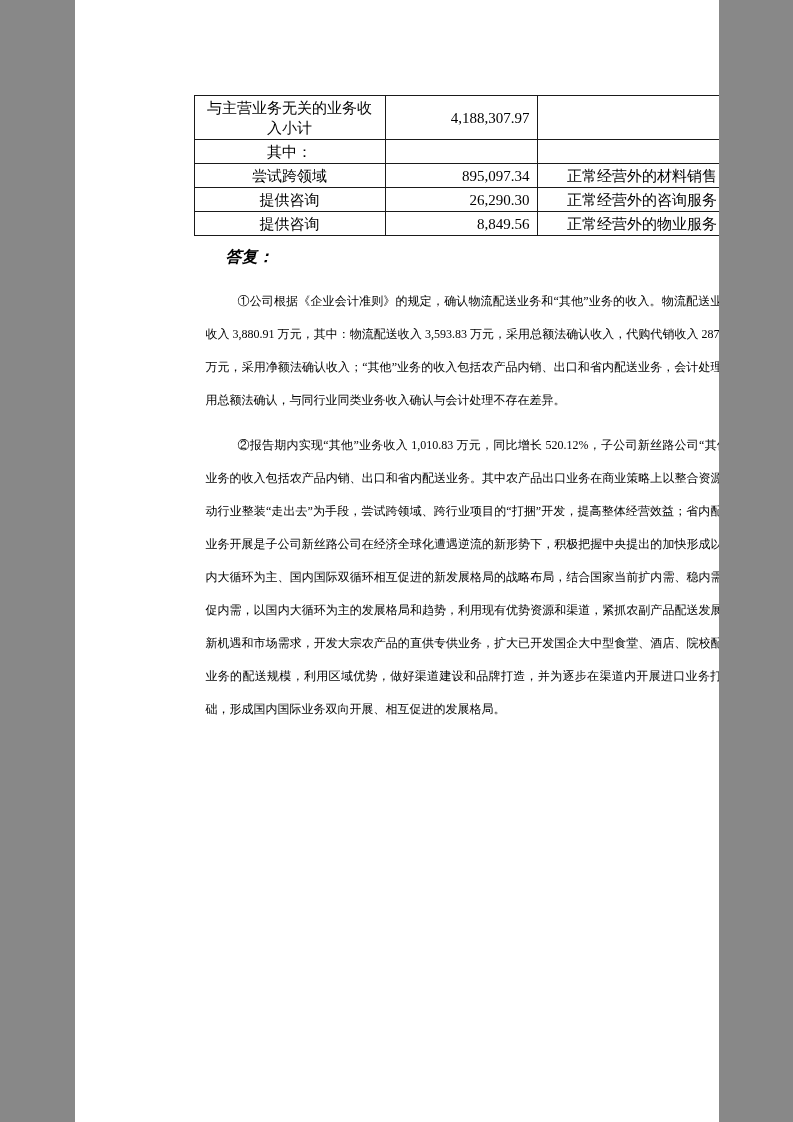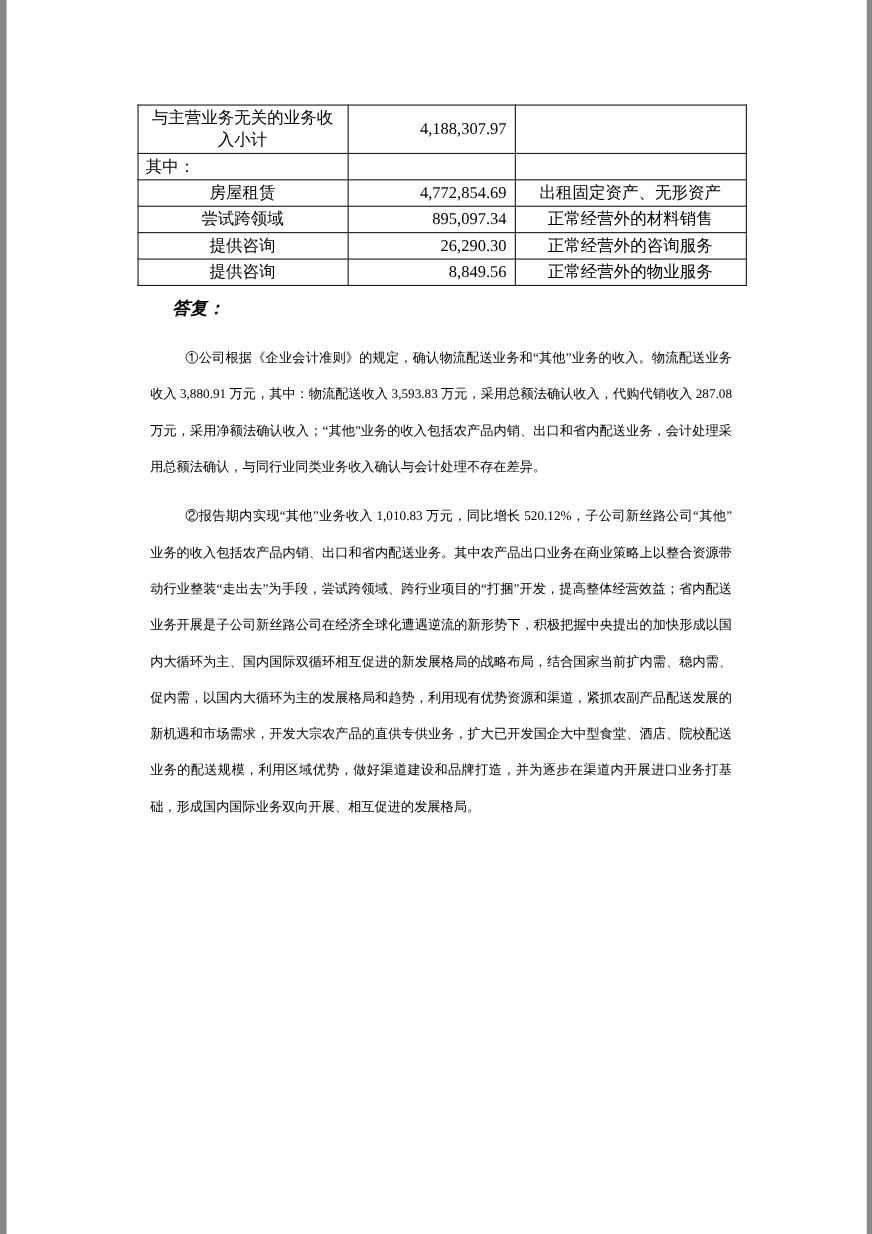--- a/index.html
+++ b/index.html
@@ -1,18 +1,18 @@
 <!DOCTYPE html>
 <html lang="zh"><head>
 <meta charset="utf-8">
 <style>
   html, body { margin:0; padding:0; background:#888; }
   .page {
     position:relative;
-    width:782px; height:1122px;
+    width:644px; height:1122px;
     margin:0 auto;
     background:#ffffff;
     color:#000000;
     font-family:"Liberation Serif","DejaVu Serif",serif;
     overflow:hidden;
   }
   .content {
     position:absolute;
     left:119px; top:95px;
     width:553px;
@@ -31,21 +31,21 @@
     vertical-align:middle;
     overflow:hidden;
     white-space:nowrap;
   }
   table.revenue tr.row-tall td { height:41px; }
   table.revenue tr.row-tall td.cell-item {
     white-space:normal;
     line-height:20px;
   }
   td.cell-item.ac { text-align:center; }
-  td.cell-item.al { text-align:left; }
+  td.cell-item.al { text-align:center; }
   td.cell-amount { text-align:right; }
   td.cell-note { text-align:center; }
 
   .question {
     margin:32px 0 0 0;
     font-size:16px;
     line-height:33px;
     text-align:justify;
     text-indent:32px;
     font-weight:bold;
@@ -84,25 +84,20 @@
             <td class="cell-item ac">与主营业务无关的业务收入小计</td>
             <td class="cell-amount">4,188,307.97</td>
             <td class="cell-note"></td>
           </tr>
           <tr>
             <td class="cell-item al">其中：</td>
             <td class="cell-amount"></td>
             <td class="cell-note"></td>
           </tr>
           <tr>
-            <td class="cell-item ac">房屋租赁</td>
-            <td class="cell-amount">4,772,854.69</td>
-            <td class="cell-note">出租固定资产、无形资产</td>
-          </tr>
-          <tr>
             <td class="cell-item ac">尝试跨领域</td>
             <td class="cell-amount">895,097.34</td>
             <td class="cell-note">正常经营外的材料销售</td>
           </tr>
           <tr>
             <td class="cell-item ac">提供咨询</td>
             <td class="cell-amount">26,290.30</td>
             <td class="cell-note">正常经营外的咨询服务</td>
           </tr>
           <tr>

